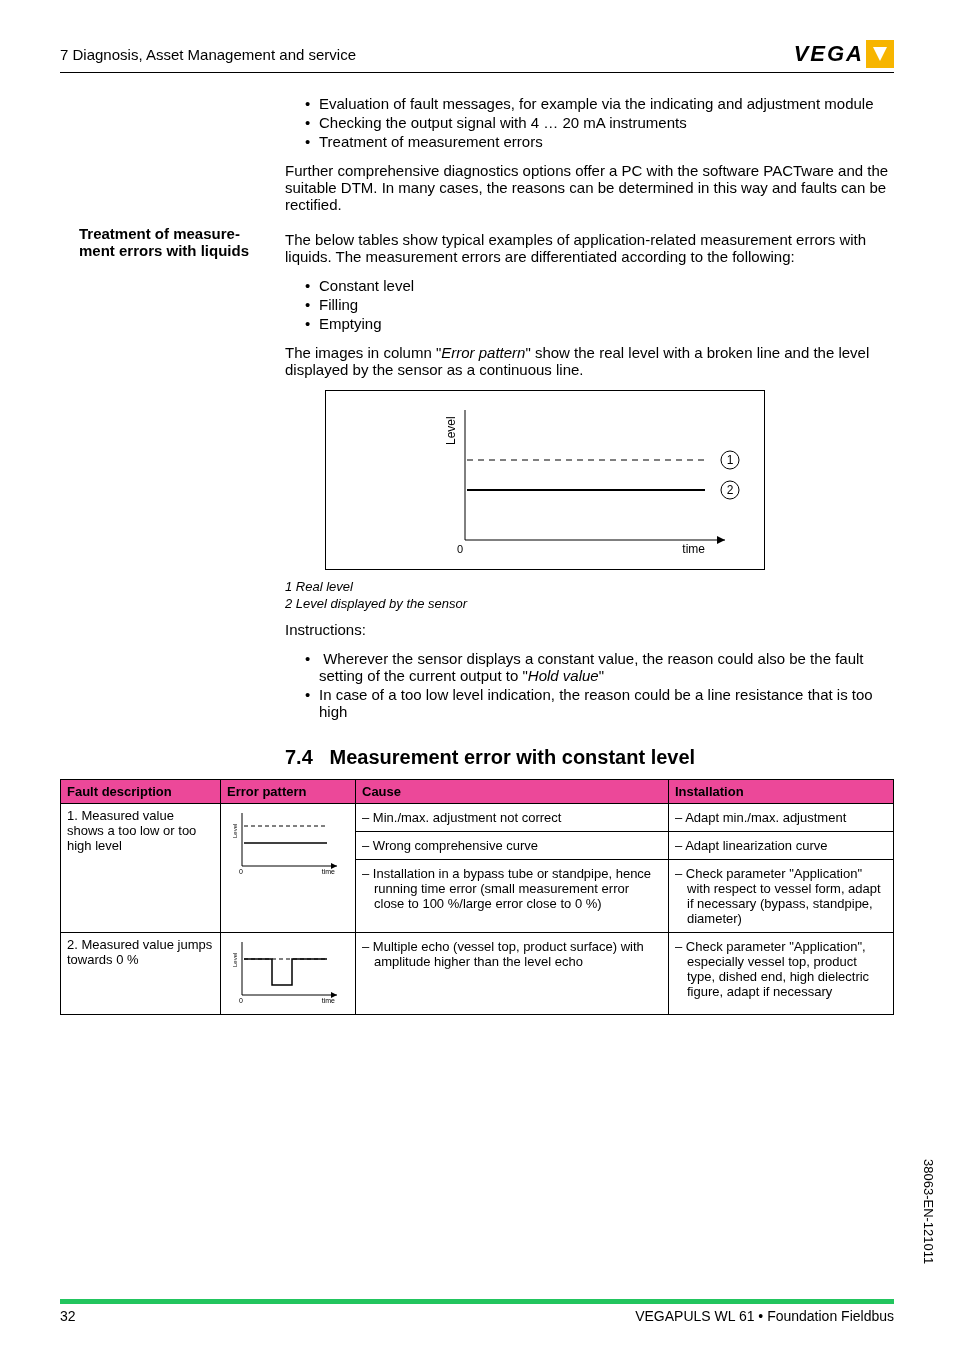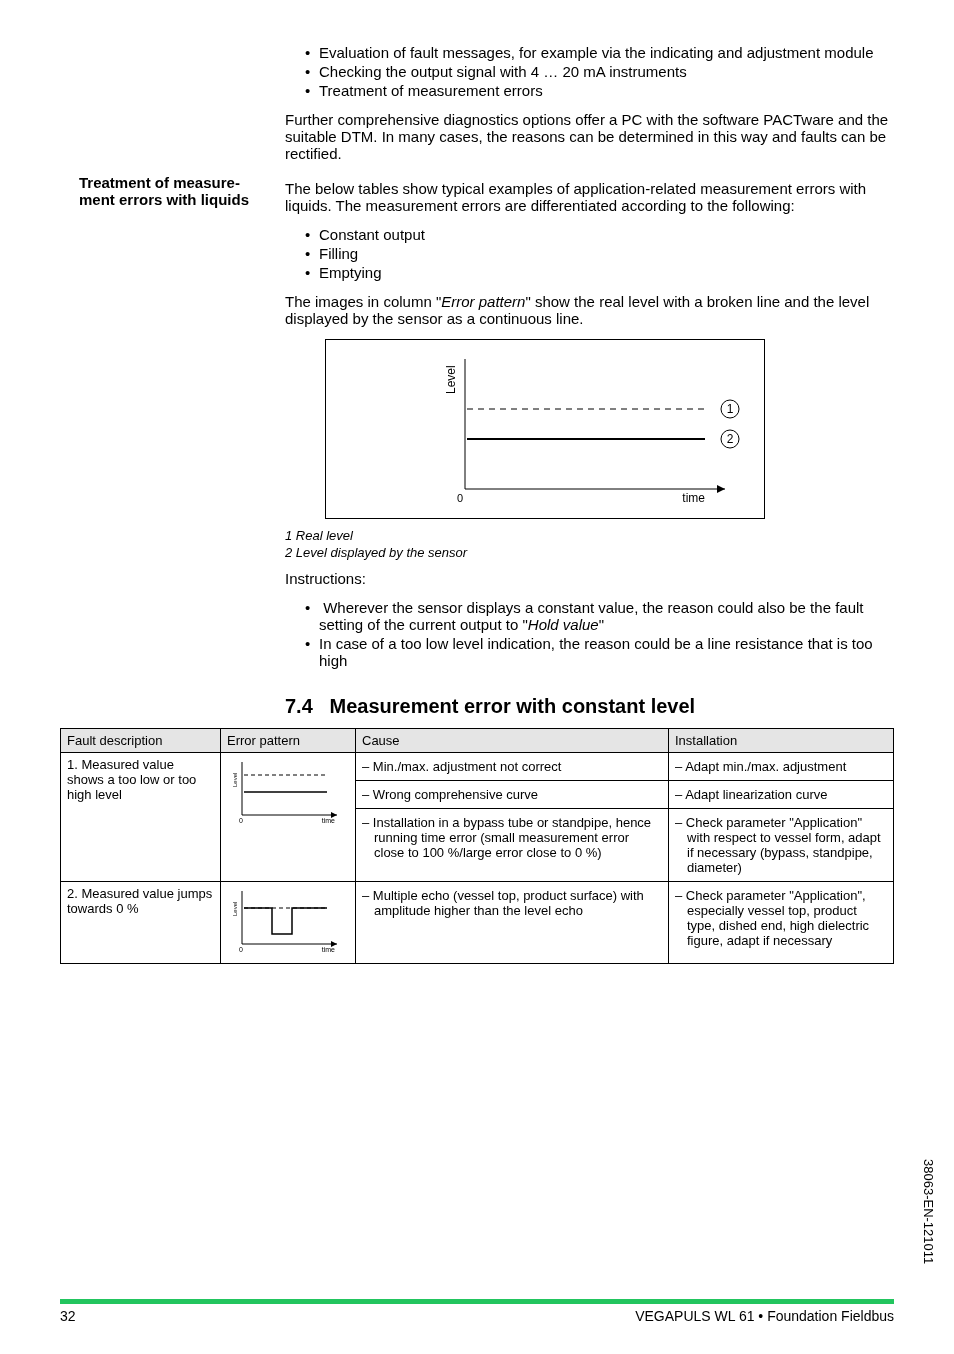--- a/index.html
+++ b/index.html
@@ -60,21 +60,21 @@
     width: 100%;
     font-size: 13px;
     table-layout: fixed;
   }
   table.fault th, table.fault td {
     border: 1px solid #000;
     padding: 4px 6px;
     vertical-align: top;
     text-align: left;
   }
-  table.fault th { font-weight: normal; background: #e5e5e5; margin-left: 44px; }
+  table.fault th { font-weight: bold; background: #ec4899; margin-left: 44px; }
   .mini-chart { width: 120px; height: 70px; }
   .footer {
     position: absolute;
     bottom: 30px; left: 60px; right: 60px;
     display: flex; justify-content: space-between;
     border-top: 5px solid #22c55e;
     padding-top: 4px;
     font-size: 14px;
   }
   .side-doc {
@@ -85,20 +85,31 @@
     font-size: 13px;
   }
   .dash-item { margin: 2px 0 2px 0; padding-left: 12px; text-indent: -12px; }
   .dash-item::before { content: "– "; }
 </style>
 </head>
 <body>
 
 <div class="page">
 
+  <div class="header">
+    <span class="header-title">7 Diagnosis, Asset Management and service</span>
+    <span class="logo">
+      <span class="logo-text">VEGA</span>
+      <span class="logo-box">
+        <svg viewBox="0 0 20 20">
+            <polygon points="3,3 17,3 10,17" fill="#fff"></polygon>
+          </svg>
+      </span>
+    </span>
+  </div>
 
   <div class="two-col">
     <div class="left-col"></div>
     <div class="right-col">
       <ul class="bullets">
         <li>Evaluation of fault messages, for example via the indicating and adjustment module</li>
         <li>Checking the output signal with 4 … 20 mA instruments</li>
         <li>Treatment of measurement errors</li>
       </ul>
       <p>Further comprehensive diagnostics options offer a PC with the software PACTware and the suitable DTM. In many cases, the reasons can be determined in this way and faults can be rectified.</p>
@@ -108,21 +119,21 @@
   <div class="two-col">
     <div class="left-col">
       <div class="sidehead">
         <span>Treatment of measure-</span><br>
         <span>ment errors with liquids</span>
       </div>
     </div>
     <div class="right-col">
       <p>The below tables show typical examples of application-related measurement errors with liquids. The measurement errors are differentiated according to the following:</p>
       <ul class="bullets">
-        <li>Constant output</li>
+        <li>Constant level</li>
         <li>Filling</li>
         <li>Emptying</li>
       </ul>
       <p>
         <span>The images in column "</span><i>Error pattern</i><span>" show the real level with a broken line and the level displayed by the sensor as a continuous line.</span>
       </p>
 
       <div class="diagram">
         <svg width="440" height="180" viewBox="0 0 440 180">
           <rect x="0.5" y="0.5" width="439" height="179" fill="#fff" stroke="#000"></rect>

